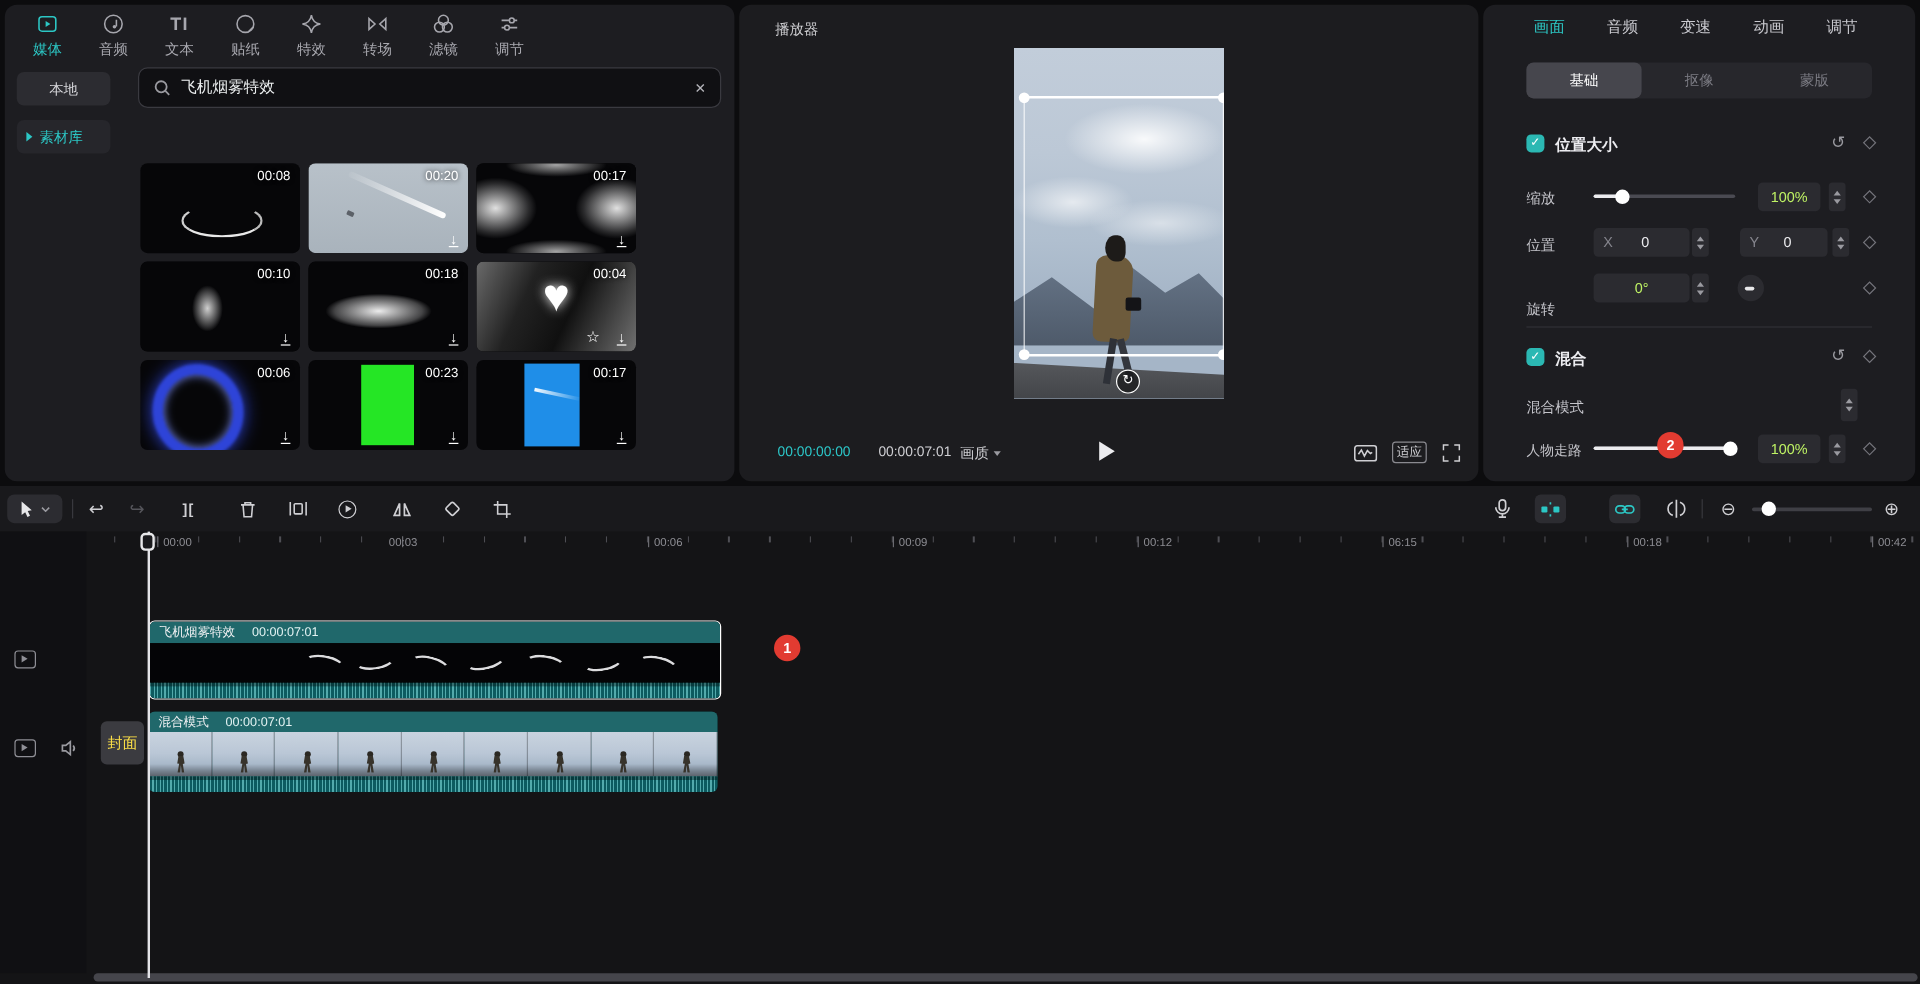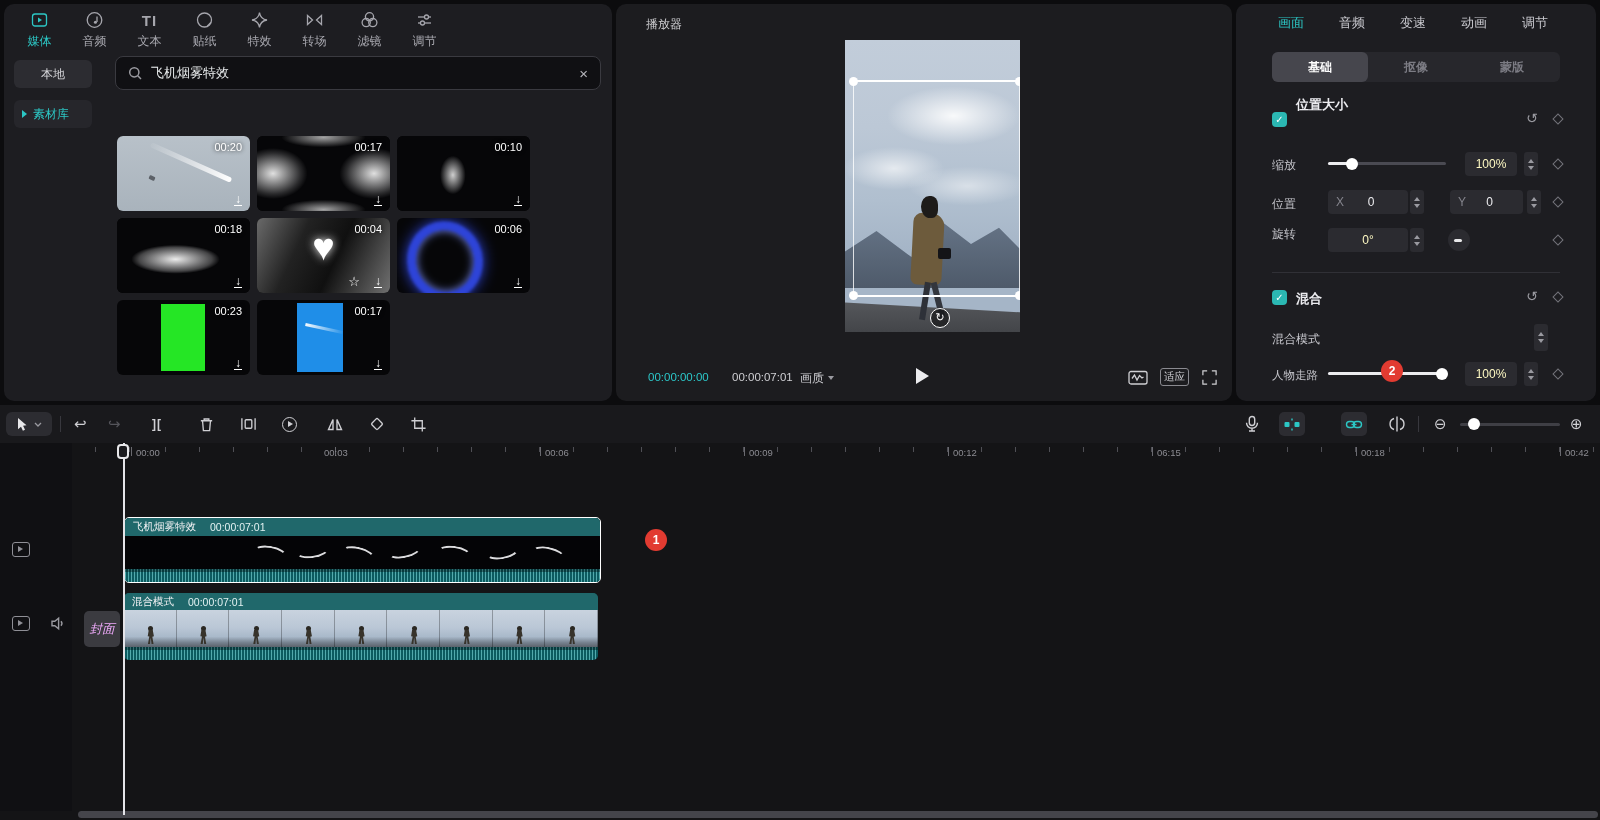--- a/index.html
+++ b/index.html
@@ -96,32 +96,32 @@
   .t-play { position:absolute; left:300px; top:9px; width:0; height:0; cursor:pointer;
     border-left:13px solid #ececef; border-top:8px solid transparent; border-bottom:8px solid transparent; }
   .t-rt { position:absolute; top:9px; display:flex; align-items:center; gap:12px; right:14px; }
   .t-rt svg { stroke:#cfcfd3; fill:none; stroke-width:1.3; }
   .fit-btn { font-size:10.5px; color:#cfcfd3; border:1px solid #8a8a90; border-radius:3px; padding:1px 3px; cursor:pointer; }
 
   
   .insp-tabs { position:absolute; left:42px; top:10px; width:270px; display:flex; justify-content:space-between; font-size:13px; }
   .insp-tabs span { color:#c9c9cf; cursor:pointer; }
   .insp-tabs span.sel { color:#2cc7c5; }
-  .subtabs { position:absolute; left:36px; top:48px; width:288px; height:30px; background:#27272c; border-radius:6px; display:flex;font-weight:bold; }
+  .subtabs { position:absolute; left:36px; top:48px; width:288px; height:30px; background:#27272c; border-radius:6px; display:flex; }
   .seg { flex:1; display:flex; align-items:center; justify-content:center; font-size:12px; color:#7c7c84; cursor:pointer; }
   .seg.active { background:#46464d; border-radius:6px; color:#fff; }
   .ckbx { position:absolute; width:15px; height:15px; background:#2bb8b3; border-radius:4px; color:#fff; font-size:10px; line-height:15px; text-align:center; cursor:pointer; }
   .sec-title { position:absolute; font-size:13px; font-weight:bold; color:#ececf0; }
   .reset { position:absolute; font-size:14px; color:#9a9aa0; cursor:pointer; }
   .kf { position:absolute; width:8px; height:8px; border:1.3px solid #73737a; transform:rotate(45deg); cursor:pointer; }
   .rowlbl { position:absolute; font-size:12px; color:#c4c4ca; }
   .slider { position:absolute; height:3px; background:#4a4a52; border-radius:2px; cursor:pointer; }
   .slider .fill { position:absolute; left:0; top:0; bottom:0; background:#ececef; border-radius:2px; }
   .knob { position:absolute; top:-4.5px; width:12px; height:12px; background:#fff; border-radius:50%; }
-  .valbox { position:absolute; width:52px; height:24px; background:#2b2b30; border-radius:4px; font-size:12px; color:#fef9c3;
+  .valbox { position:absolute; width:52px; height:24px; background:#2b2b30; border-radius:4px; font-size:12px; color:#bef264;
     display:flex; align-items:center; justify-content:center; }
   .stepper { position:absolute; width:14px; height:24px; background:#2b2b30; border-radius:3px; display:flex; flex-direction:column;
     align-items:center; justify-content:center; gap:3px; cursor:pointer; }
   .st-up { width:0; height:0; border-bottom:4px solid #9a9aa0; border-left:3.5px solid transparent; border-right:3.5px solid transparent; }
   .st-dn { width:0; height:0; border-top:4px solid #9a9aa0; border-left:3.5px solid transparent; border-right:3.5px solid transparent; }
   .xybox { position:absolute; height:24px; background:#2b2b30; border-radius:4px; display:flex; align-items:center; font-size:12px; }
   .xybox .ax { color:#84848c; margin-left:8px; }
   .xybox .vv { flex:1; text-align:center; color:#ececef; margin-right:10px; }
   .dial { position:absolute; width:22px; height:22px; background:#2b2b30; border-radius:50%; cursor:pointer; }
   .dial::after { content:""; position:absolute; left:6px; top:10px; width:8px; height:2.5px; background:#e8e8ea; border-radius:2px; }
@@ -155,22 +155,22 @@
     background:repeating-linear-gradient(90deg,#4f4f55 0 1px,transparent 1px 34px); background-position:131px 0; }
   .rtick { position:absolute; top:4px; width:1px; height:9px; background:#6a6a70; }
   .rlabel { position:absolute; top:4px; font-size:9.5px; color:#8c8c92; }
 
   .tl-leftcol { position:absolute; left:0; top:38px; width:72px; bottom:9px; background:#101013; }
   .trk-icon { position:absolute; width:18px; height:15px; border:1.5px solid #8f8f96; border-radius:3px; cursor:pointer; }
   .trk-icon::after { content:""; position:absolute; left:5px; top:3px; width:0; height:0;
     border-left:5px solid #8f8f96; border-top:3.5px solid transparent; border-bottom:3.5px solid transparent; }
   .spk { position:absolute; cursor:pointer; }
   .spk svg { stroke:#9a9aa0; fill:none; stroke-width:1.4; }
-  .cover-btn { position:absolute; left:84px; top:206px; width:36px; height:36px; background:#3b3b40; border-radius:5px;
-    display:flex; align-items:center; justify-content:center; font-size:12.5px; color:#f0abfc; cursor:pointer;font-style:italic; }
+  .cover-btn { position:absolute; left:84px; top:196px; width:36px; height:36px; background:#3b3b40; border-radius:5px;
+    display:flex; align-items:center; justify-content:center; font-size:12.5px; color:#fde047; cursor:pointer; }
 
   .clip { position:absolute; border-radius:5px; overflow:hidden; cursor:pointer; }
   #clip1 { left:124px; top:112px; width:477px; height:66px; background:#030305; border:1.5px solid #fff; }
   #clip2 { left:124px; top:188px; width:474px; height:67px; background:#0b3d40; }
   .clip-head { height:18px; background:#20686b; display:flex; align-items:center; gap:14px; padding-left:8px; font-size:10.5px; color:#f2f2f4; }
   .clip-head .cdur { color:#e2f2f2; }
   .clip-body1 { position:relative; height:33px; background:#040406; }
   .swoosh { position:absolute; width:34px; height:16px; border-radius:50%; border:2px solid transparent; border-top-color:#dcdcde; }
   .swoosh.flip { border-top-color:transparent; border-bottom-color:#dcdcde; }
   .wave { height:13px; background:#0c5b60; position:relative; }
@@ -287,20 +287,24 @@
     <div class="search">
       <svg width="15" height="15" viewBox="0 0 15 15">
           <circle cx="6.3" cy="6.3" r="4.6"></circle>
           <path d="M9.8 9.8 L13 13"></path>
         </svg>
       <span>飞机烟雾特效</span>
       <span class="clear">×</span>
     </div>
 
     <div class="grid">
+      <div class="thumb v1">
+        <div class="tvis"></div>
+        <span class="dur">00:08</span>
+      </div>
       <div class="thumb v2">
         <div class="tvis"></div>
         <span class="dur">00:20</span>
         <span class="dl">↓</span>
       </div>
       <div class="thumb v3">
         <div class="tvis"></div>
         <span class="dur">00:17</span>
         <span class="dl">↓</span>
       </div>
@@ -385,21 +389,21 @@
       <span>动画</span>
       <span>调节</span>
     </div>
     <div class="subtabs">
       <span class="seg active">基础</span>
       <span class="seg">抠像</span>
       <span class="seg">蒙版</span>
     </div>
 
     <span class="ckbx" style="left:36px;top:108px">✓</span>
-    <span class="sec-title" style="left:60px;top:92px">位置大小</span>
+    <span class="sec-title" style="left:60px;top:108px">位置大小</span>
     <span class="reset" style="left:290px;top:106px">↺</span>
     <span class="kf" style="left:318px;top:111px"></span>
 
     <span class="rowlbl" style="left:36px;top:153px">缩放</span>
     <div class="slider" style="left:92px;top:158px;width:118px">
       <span class="fill" style="width:24px"></span>
         <span class="knob" style="left:18px"></span>
     </div>
     <div class="valbox" style="left:229px;top:148px">100%</div>
     <div class="stepper" style="left:288px;top:148px">
@@ -420,21 +424,21 @@
     <div class="xybox" style="left:214px;top:186px;width:73px">
       <span class="ax">Y</span>
         <span class="vv">0</span>
     </div>
     <div class="stepper" style="left:291px;top:186px">
         <span class="st-up"></span>
         <span class="st-dn"></span>
       </div>
     <span class="kf" style="left:318px;top:194px"></span>
 
-    <span class="rowlbl" style="left:36px;top:222px">旋转</span>
+    <span class="rowlbl" style="left:36px;top:246px">旋转</span>
     <div class="valbox" style="left:92px;top:224px;width:80px">0°</div>
     <div class="stepper" style="left:174px;top:224px">
         <span class="st-up"></span>
         <span class="st-dn"></span>
       </div>
     <div class="dial" style="left:212px;top:225px"></div>
     <span class="kf" style="left:318px;top:232px"></span>
 
     <div class="divider-h" style="top:268px"></div>
 

